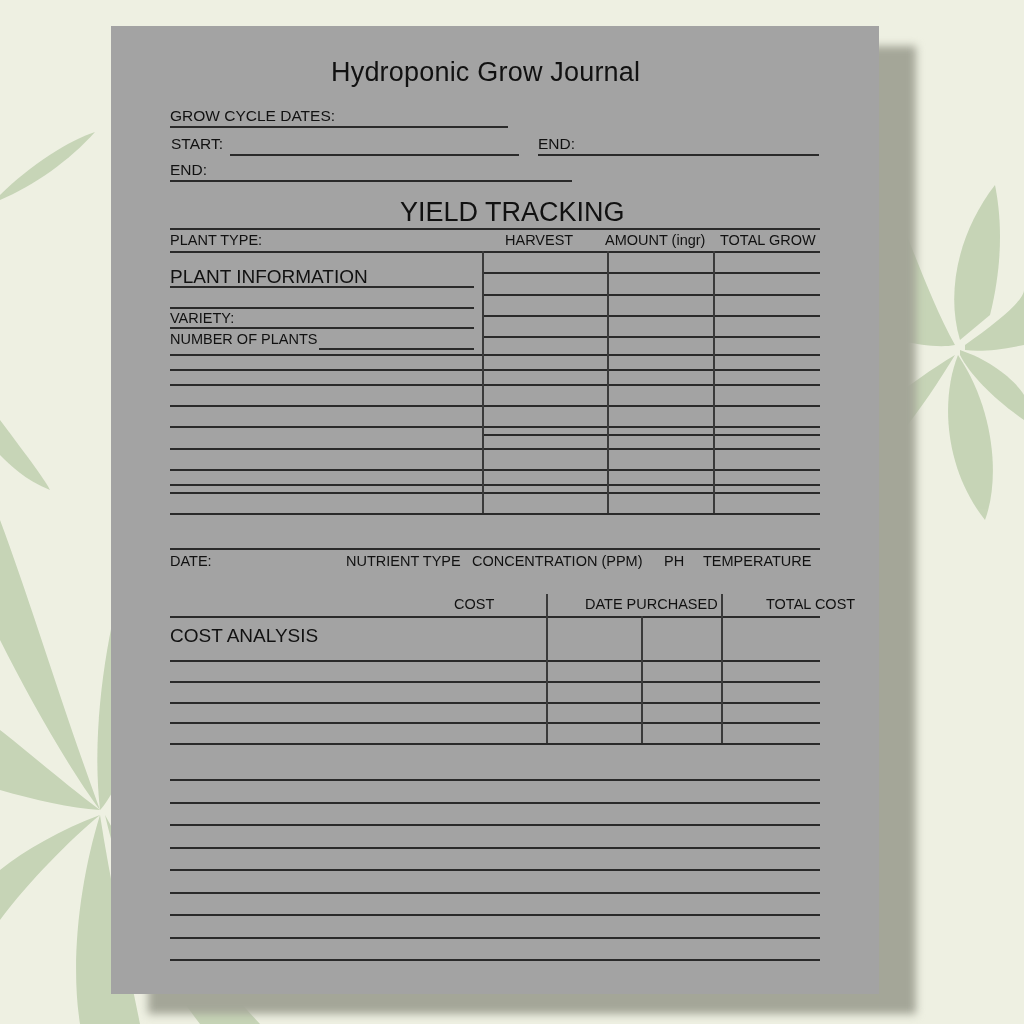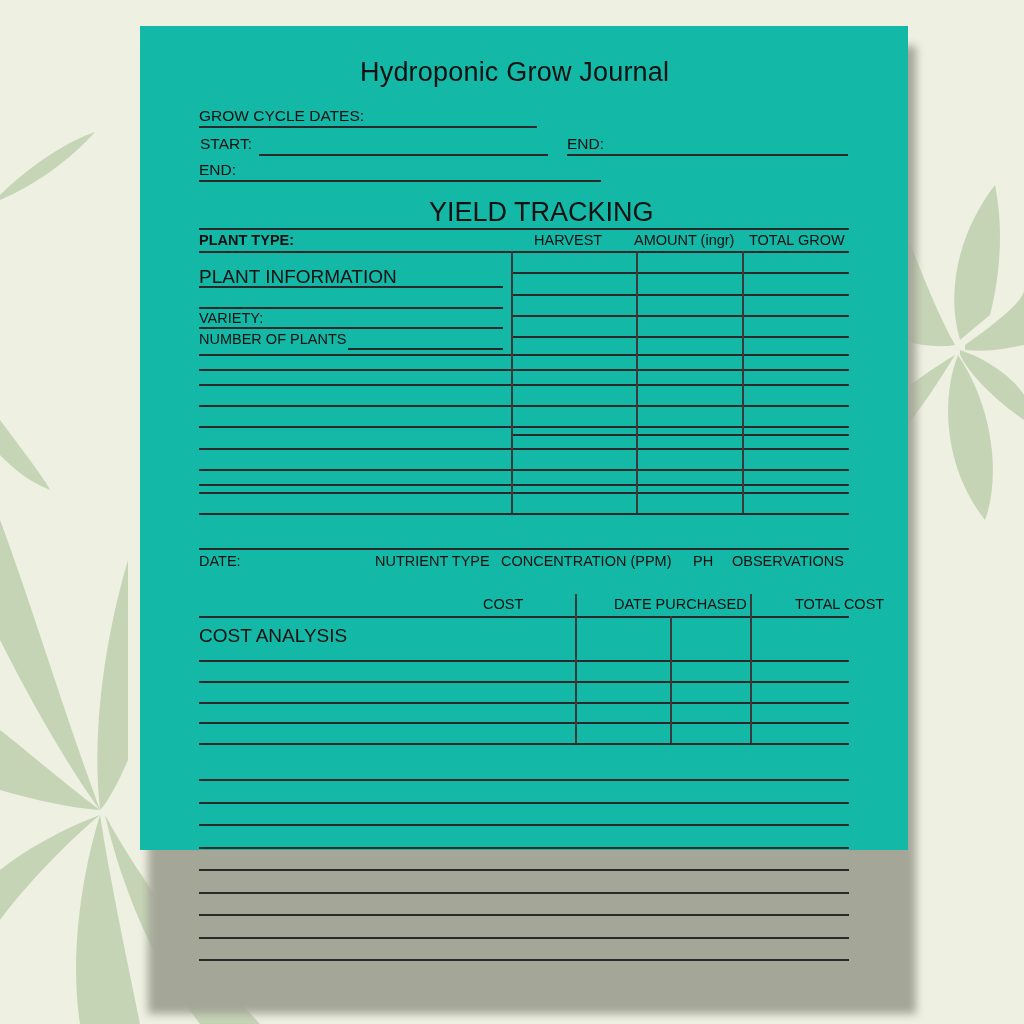--- a/index.html
+++ b/index.html
@@ -8,22 +8,22 @@
     background:#eef0e2;
     font-family:"Liberation Sans", sans-serif;
     color:#111;
   }
   .bg-leaves { position:absolute; left:0; top:0; width:1024px; height:1024px; }
   .paper-shadow {
     position:absolute; left:148px; top:46px; width:768px; height:968px;
     background:#a4a698; filter:blur(4px);
   }
   .paper {
-    position:absolute; left:140px; top:26px; width:768px; height:824px;
-    background:#14b8a6;
+    position:absolute; left:111px; top:26px; width:768px; height:968px;
+    background:#a3a3a3;
   }
   .t { position:absolute; white-space:nowrap; line-height:1; }
   .hl { position:absolute; height:1.5px; background:#2a2a2a; }
   .vl { position:absolute; width:1.5px; background:#3a3a3a; }
   .title { font-size:27px; font-weight:normal; letter-spacing:0.2px; }
   .lbl { font-size:15.5px; }
   .lbl-sm { font-size:14.5px; }
   .h-sec { font-size:27px; }
   .h-sec2 { font-size:19px; }
 </style>
@@ -66,21 +66,21 @@
 
   <div class="t lbl" style="left:427px; top:110px;">END:</div>
   <div class="hl" style="left:427px; top:128px; width:281px;"></div>
 
   <div class="t lbl" style="left:59px; top:136px;">END:</div>
   <div class="hl" style="left:59px; top:154px; width:402px;"></div>
 
   <div class="t h-sec" style="left:289px; top:173px;">YIELD TRACKING</div>
   <div class="hl" style="left:59px; top:202px; width:650px;"></div>
 
-  <div class="t lbl-sm" style="left:59px; top:207px;font-weight:bold;">PLANT TYPE:</div>
+  <div class="t lbl-sm" style="left:59px; top:207px;">PLANT TYPE:</div>
   <div class="t lbl-sm" style="left:394px; top:207px;">HARVEST</div>
   <div class="t lbl-sm" style="left:494px; top:207px;">AMOUNT (ingr)</div>
   <div class="t lbl-sm" style="left:609px; top:207px;">TOTAL GROW</div>
   <div class="hl" style="left:59px; top:225px; width:650px;"></div>
 
   <div class="t h-sec2" style="left:59px; top:241px;">PLANT INFORMATION</div>
   <div class="hl" style="left:59px; top:260px; width:304px;"></div>
   <div class="hl" style="left:59px; top:281px; width:304px;"></div>
   <div class="t lbl-sm" style="left:59px; top:285px;">VARIETY:</div>
   <div class="hl" style="left:59px; top:301px; width:304px;"></div>
@@ -106,21 +106,21 @@
 
   <div class="vl" style="left:371px; top:225px; height:262px;"></div>
   <div class="vl" style="left:496px; top:225px; height:262px;"></div>
   <div class="vl" style="left:602px; top:225px; height:262px;"></div>
 
   <div class="hl" style="left:59px; top:522px; width:650px;"></div>
   <div class="t lbl-sm" style="left:59px; top:528px;">DATE:</div>
   <div class="t lbl-sm" style="left:235px; top:528px;">NUTRIENT TYPE</div>
   <div class="t lbl-sm" style="left:361px; top:528px;">CONCENTRATION (PPM)</div>
   <div class="t lbl-sm" style="left:553px; top:528px;">PH</div>
-  <div class="t lbl-sm" style="left:592px; top:528px;">OBSERVATIONS</div>
+  <div class="t lbl-sm" style="left:592px; top:528px;">TEMPERATURE</div>
 
   <div class="t lbl-sm" style="left:343px; top:571px;">COST</div>
   <div class="t lbl-sm" style="left:450px; top:571px;margin-left:24px;">DATE PURCHASED</div>
   <div class="t lbl-sm" style="left:616px; top:571px;margin-left:39px;">TOTAL COST</div>
   <div class="hl" style="left:59px; top:590px; width:650px;"></div>
   <div class="t h-sec2" style="left:59px; top:600px;">COST ANALYSIS</div>
   <div class="hl" style="left:59px; top:634px; width:650px;"></div>
   <div class="hl" style="left:59px; top:655px; width:650px;"></div>
   <div class="hl" style="left:59px; top:676px; width:650px;"></div>
   <div class="hl" style="left:59px; top:696px; width:650px;"></div>

